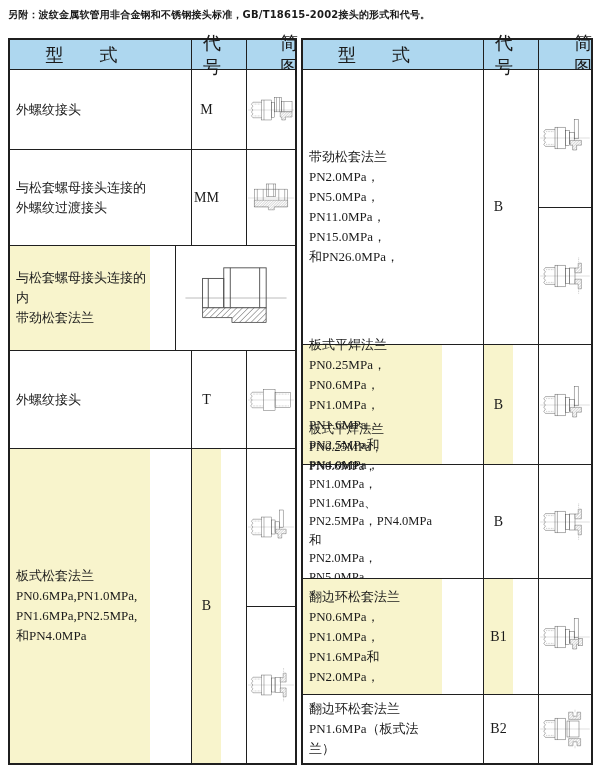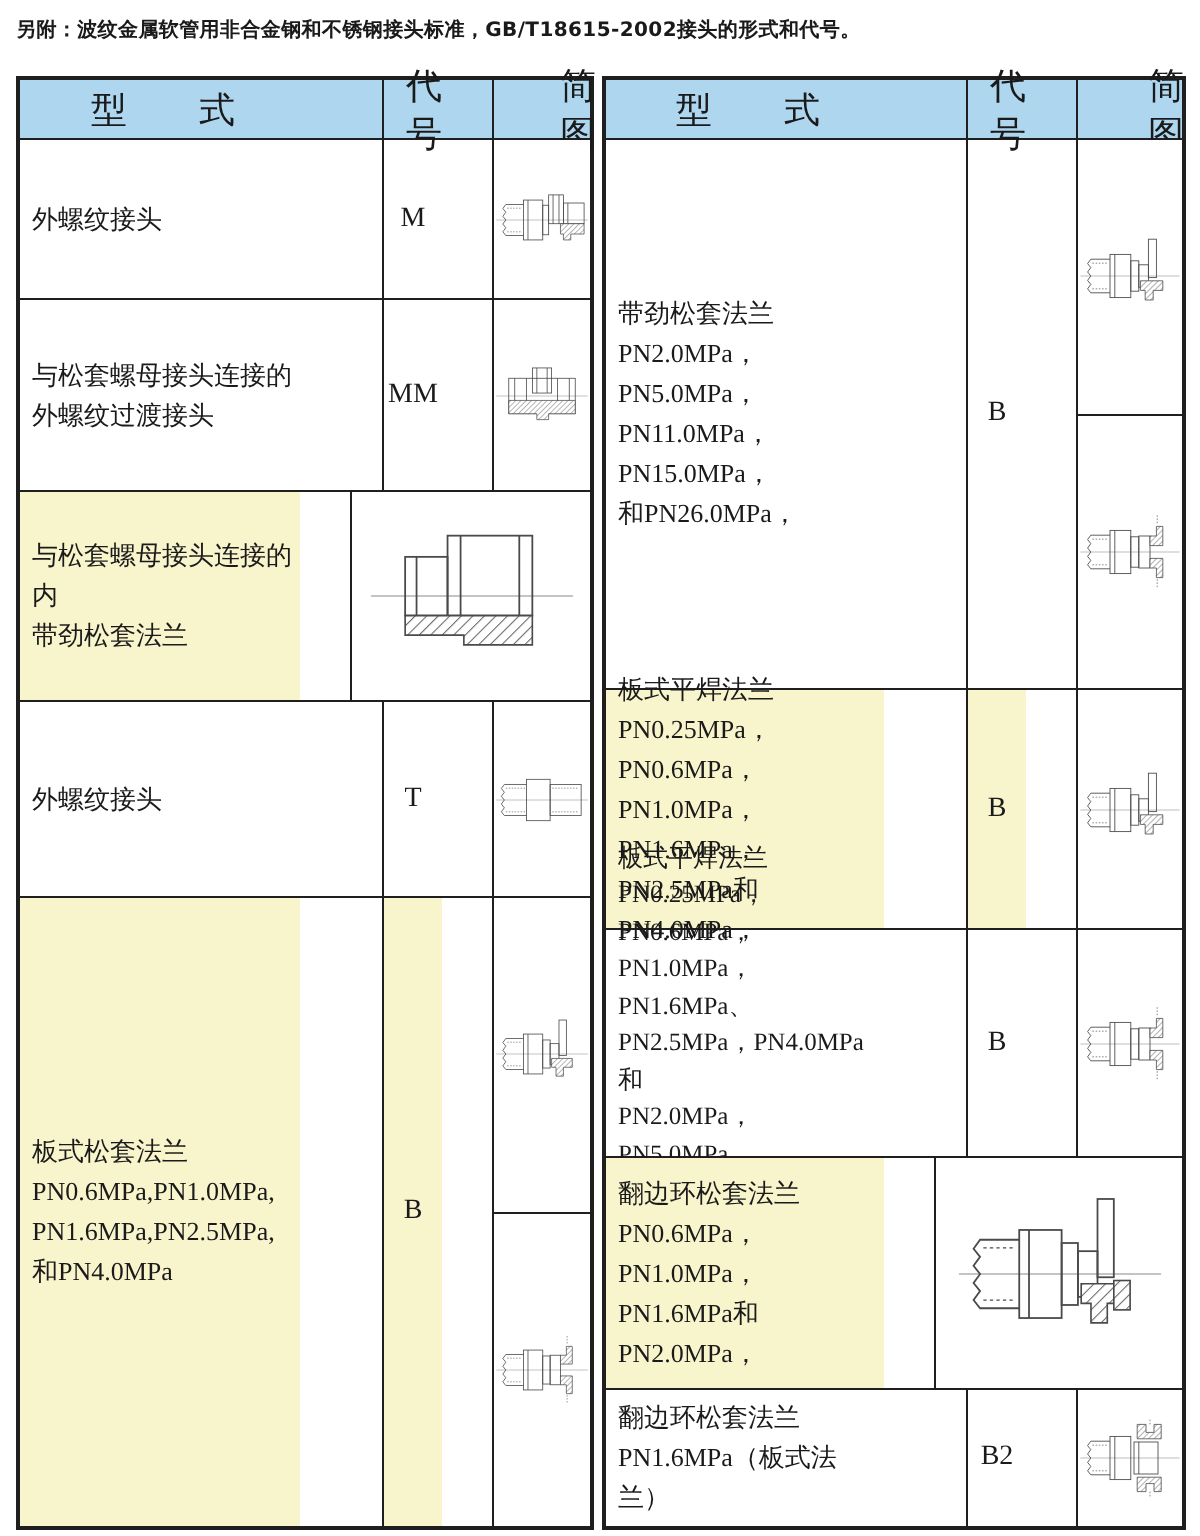--- a/index.html
+++ b/index.html
@@ -285,20 +285,21 @@
         </svg>
       </div>
     </div>
 
     <div class="row" style="height:116px">
       <div class="cell c-type hl">
           <span>翻边环松套法兰
 PN0.6MPa，PN1.0MPa，
 PN1.6MPa和PN2.0MPa，</span>
         </div>
+      <div class="cell c-code hl">B1</div>
       <div class="cell c-diag">
         <svg class="diag" width="106" height="82" viewBox="0 0 130 100">
           <line class="cl" x1="3" y1="50" x2="127" y2="50"></line>
           <path class="ln" d="M40 29H16l-4 5.5 4 5-4 5.5 4 5-4 5.5 4 5-4 5.5 4 5H40"></path>
           <line class="dot" x1="18" y1="34" x2="38" y2="34"></line>
             <line class="dot" x1="18" y1="66" x2="38" y2="66"></line>
           <rect class="ln" x="40" y="23" width="26" height="54"></rect>
             <line class="ln" x1="46" y1="23" x2="46" y2="77"></line>
           <rect class="ln" x="66" y="31" width="10" height="38"></rect>
           <rect class="ln" x="76" y="36" width="12" height="28"></rect>

